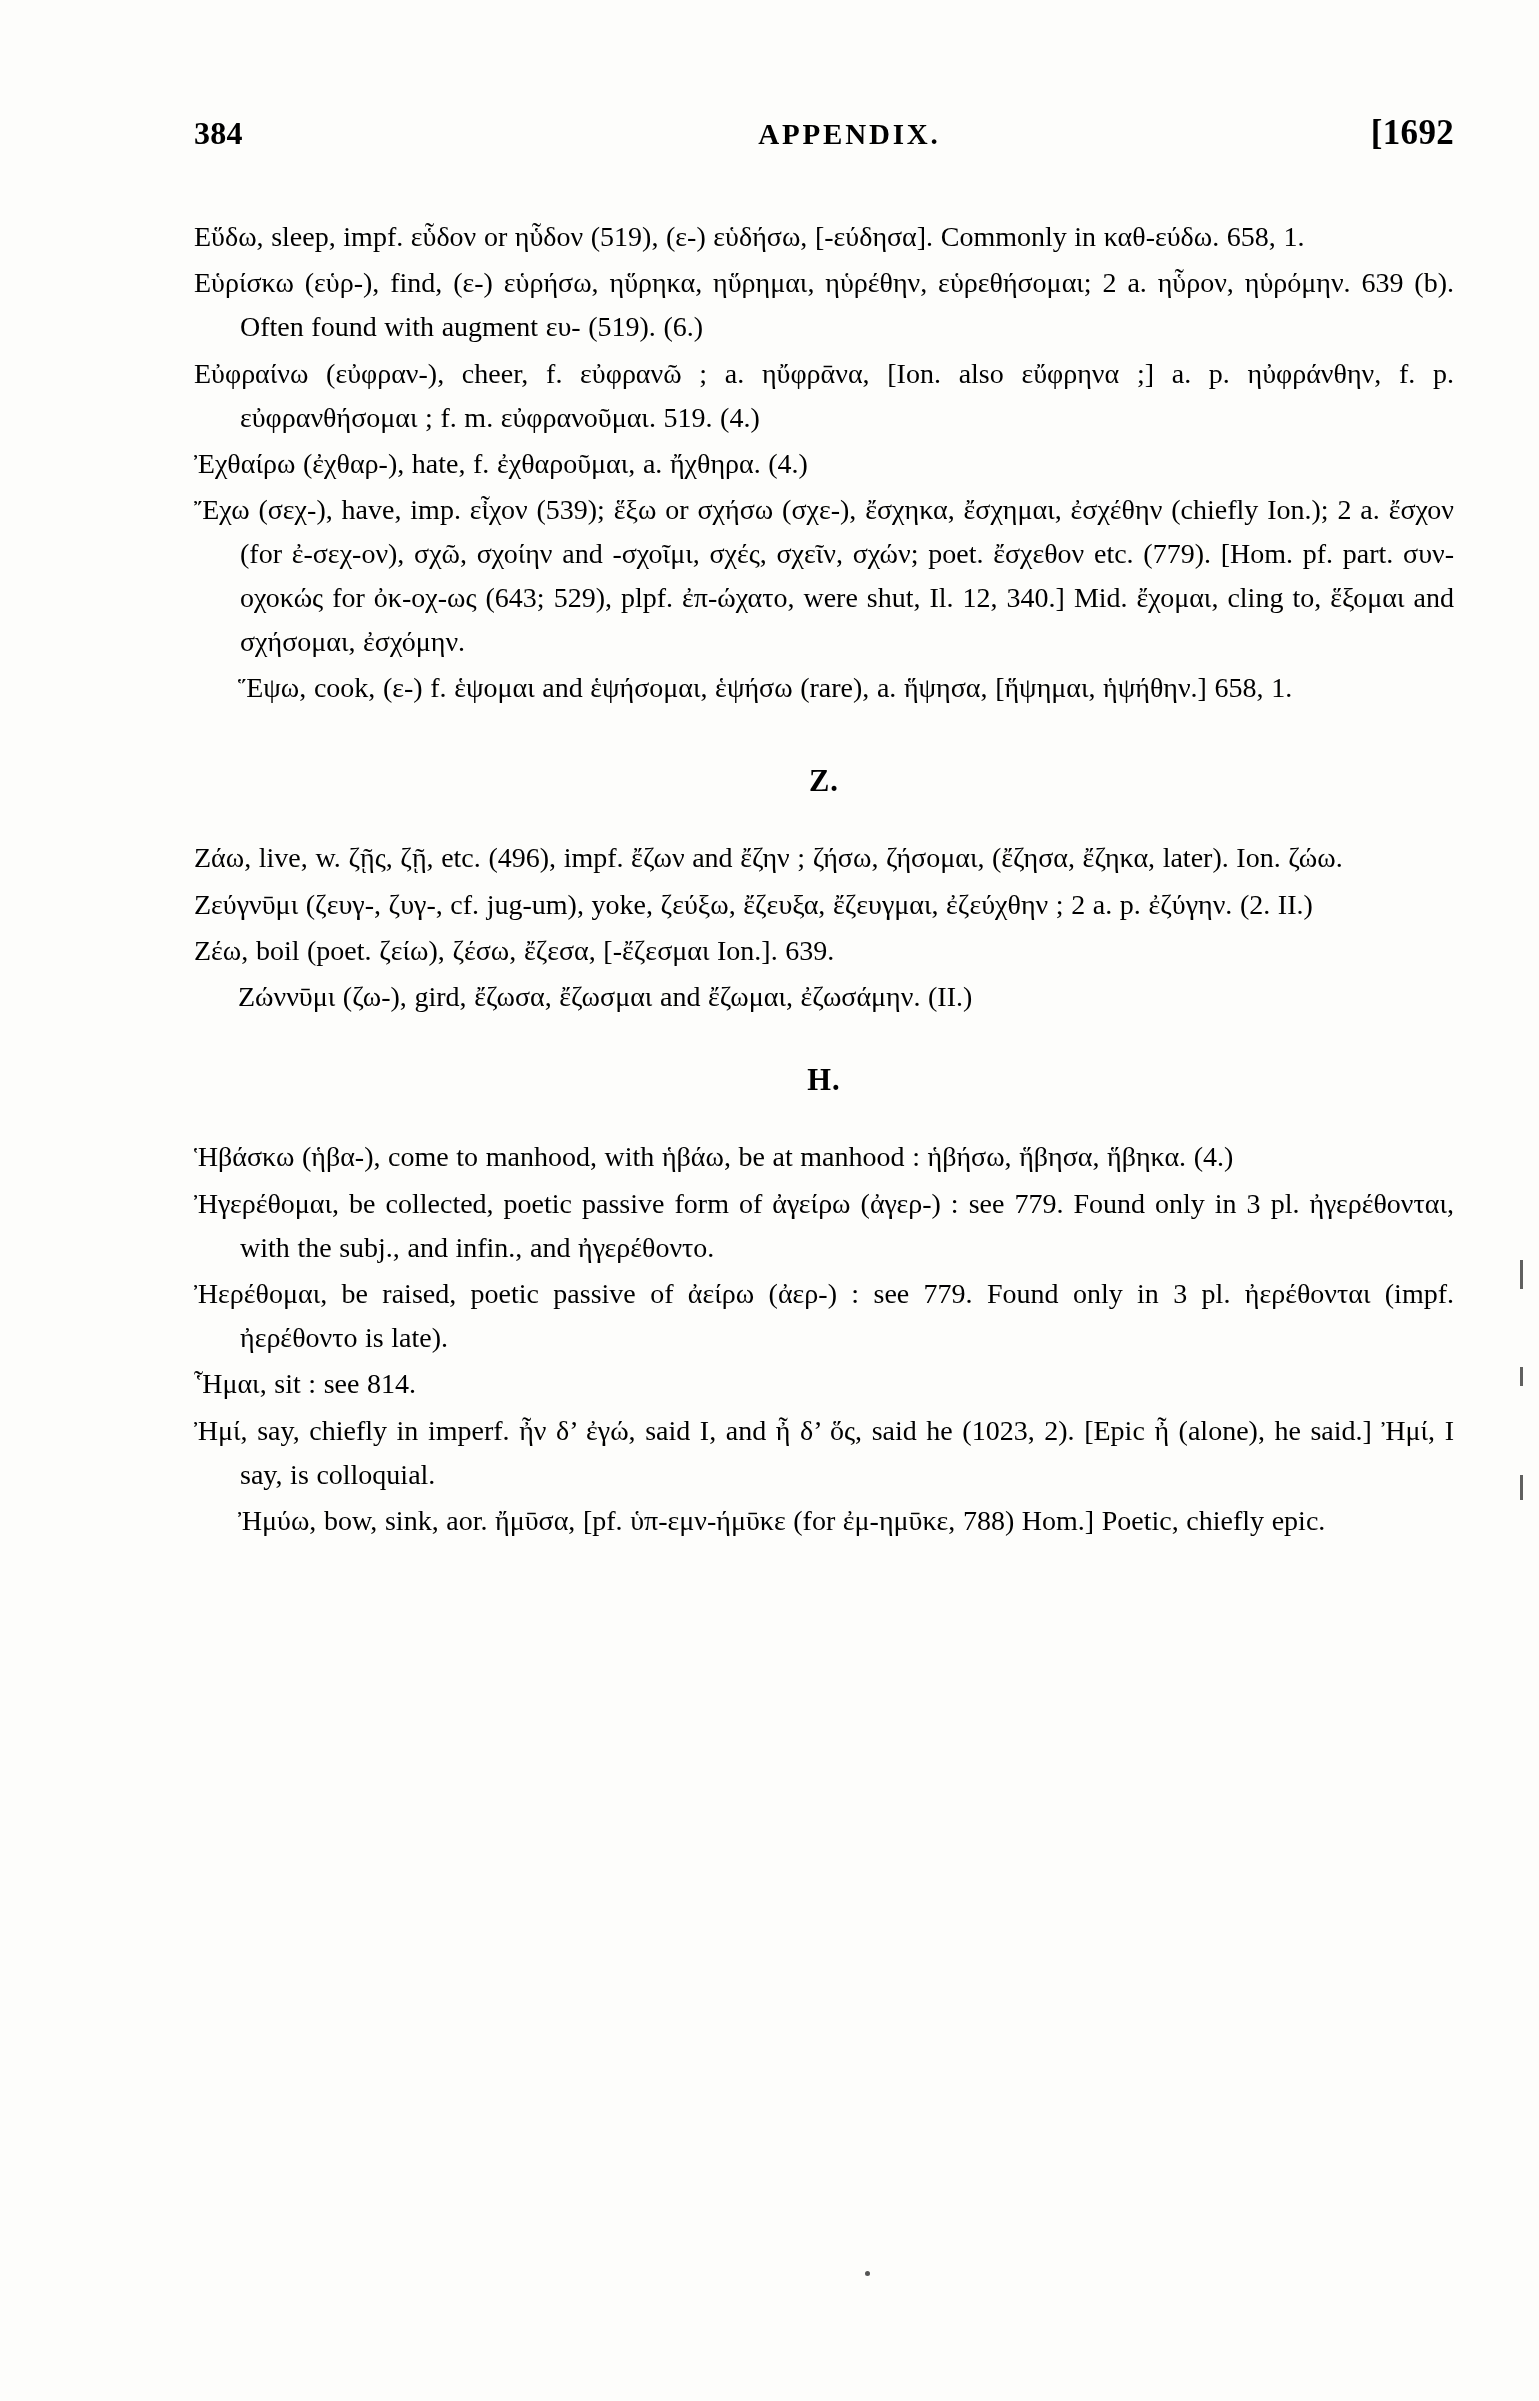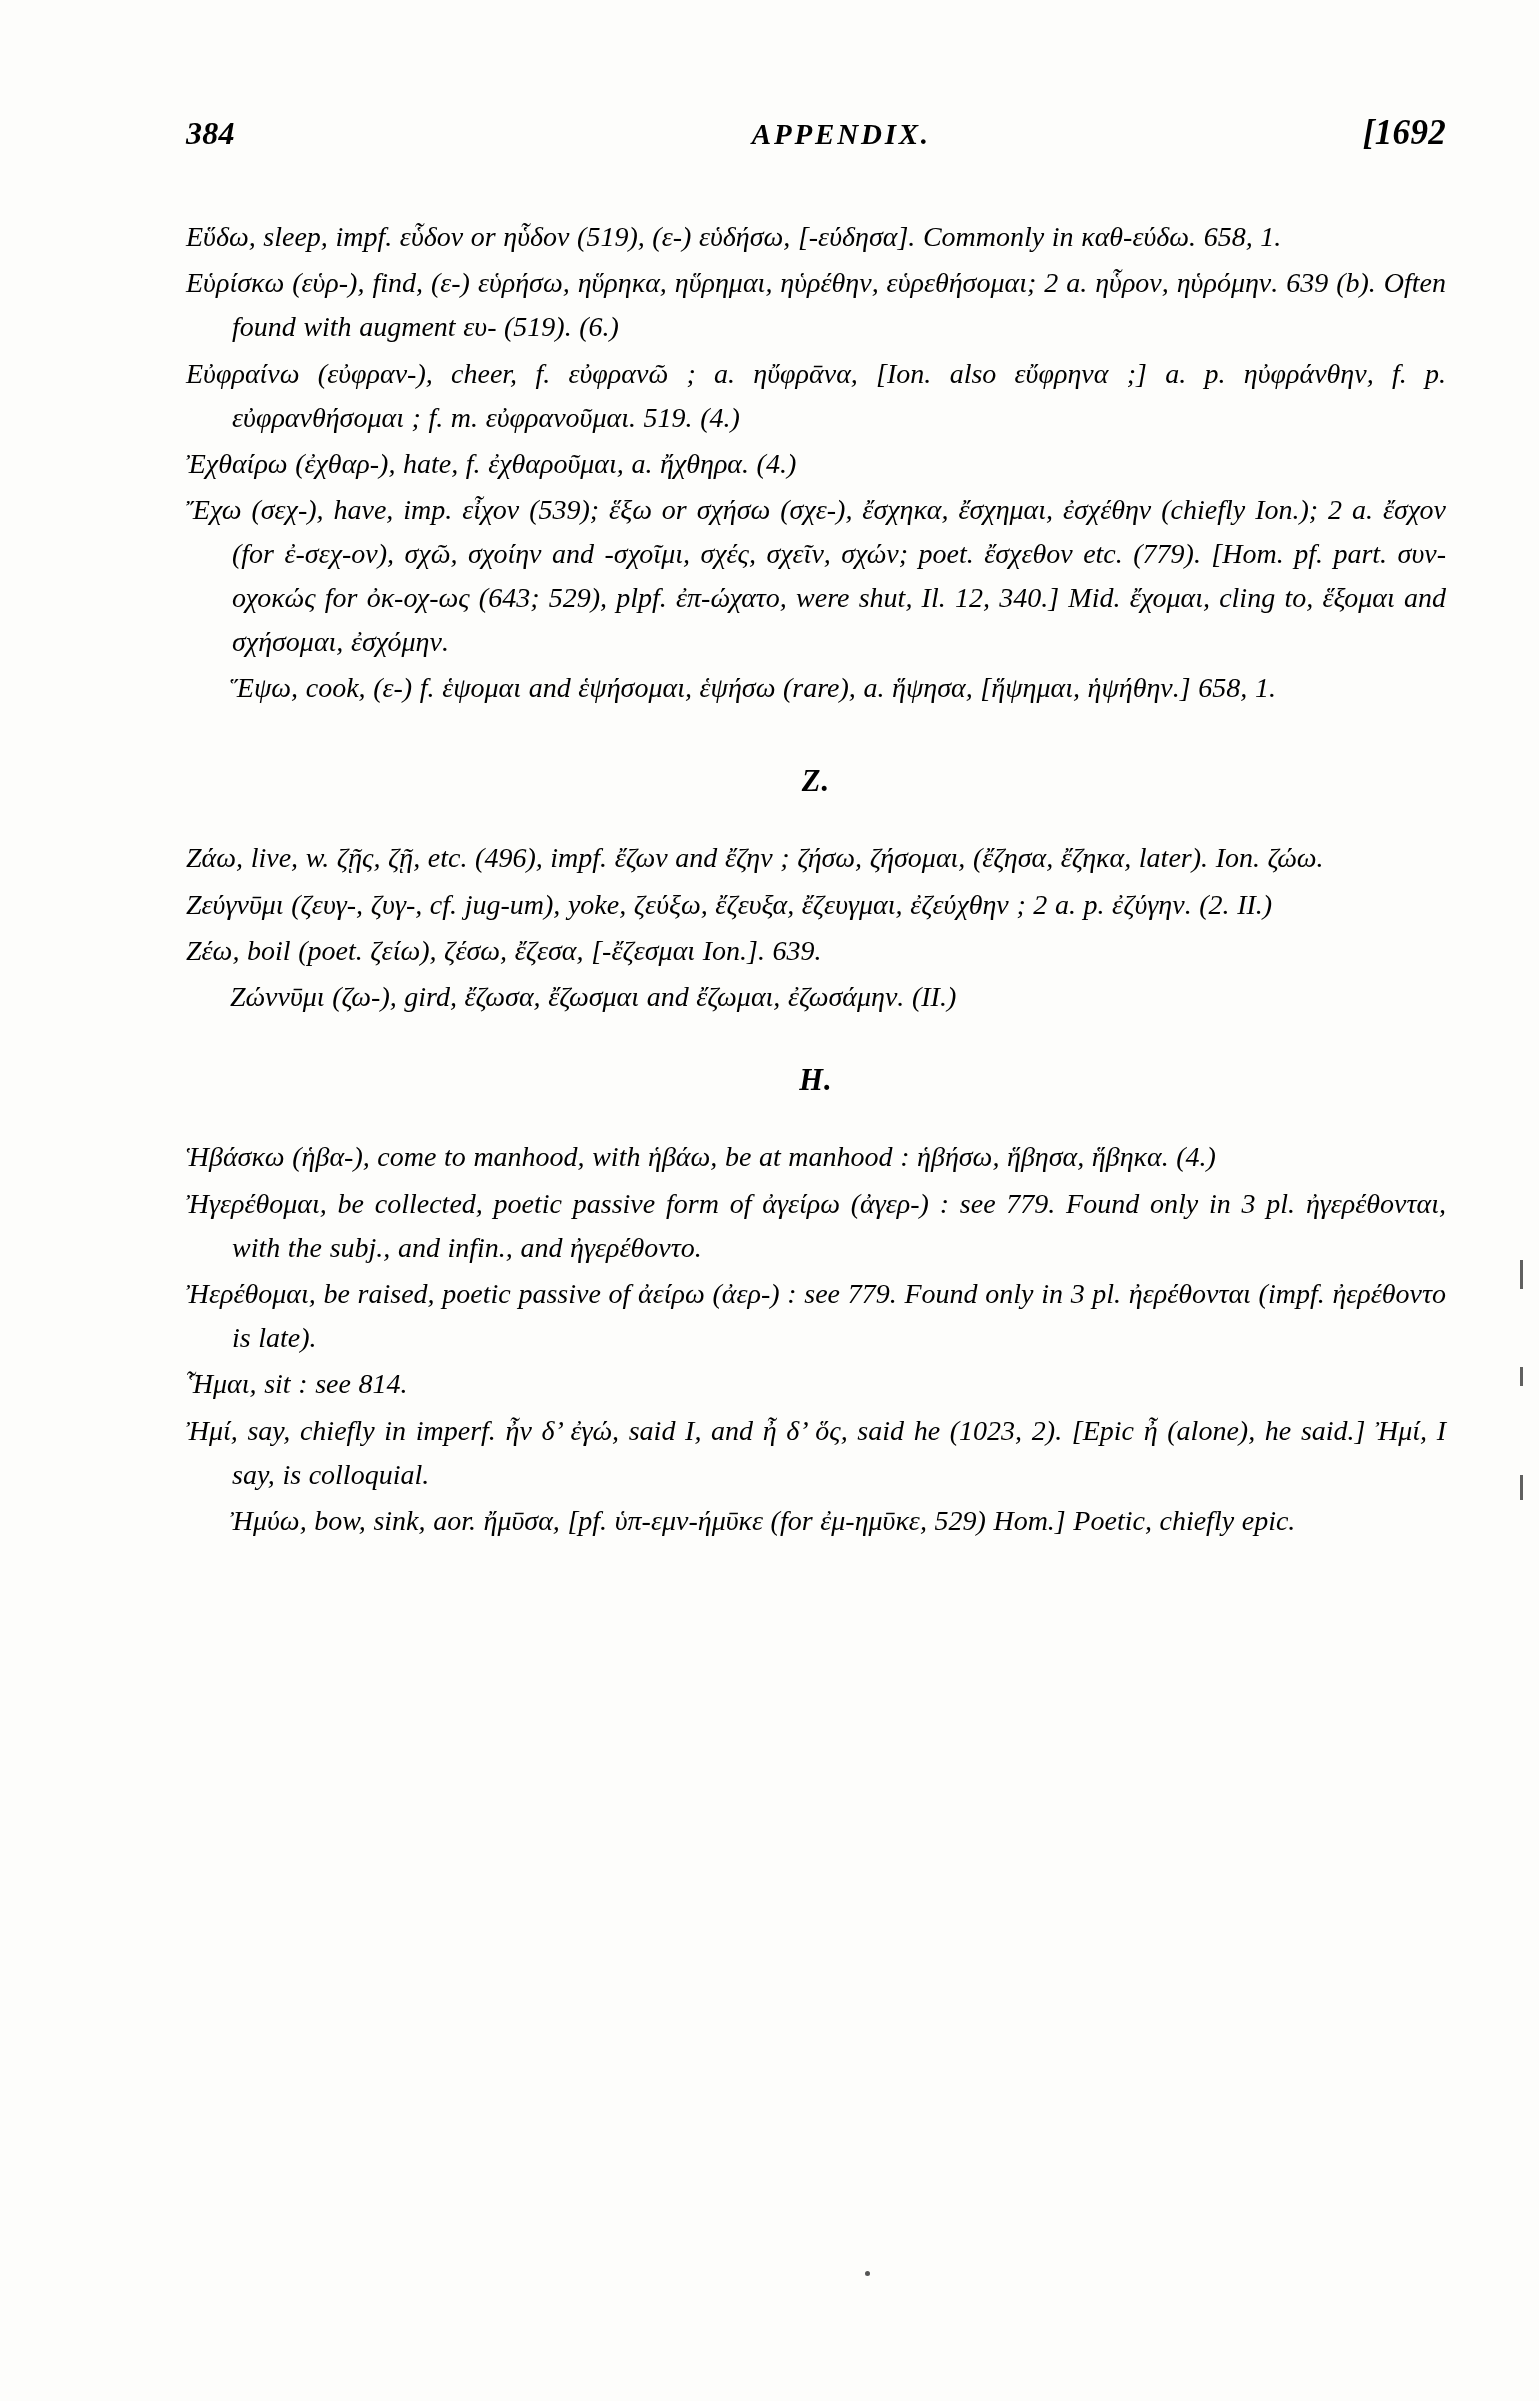--- a/index.html
+++ b/index.html
@@ -19,24 +19,23 @@
   .page {
     position: absolute;
     left: 0; top: 0;
     width: 1540px;
     height: 2401px;
     background: #fdfdfb;
   }
 
   .content {
     position: absolute;
-    left: 186px;
+    left: 194px;
     top: 113px;
     width: 1260px;
-    font-style: italic;
   }
 
   
   .runhead {
     display: flex;
     align-items: baseline;
     justify-content: space-between;
     font-size: 30.5px;
     letter-spacing: 0.3px;
     margin-bottom: 62px;
@@ -129,21 +128,21 @@
       <p class="entry">Ζώννῡμι (ζω-), gird, ἔζωσα, ἔζωσμαι and ἔζωμαι, ἐζωσάμην.  (II.)</p>
     </div>
 
     <div>
       <div class="letter-head">H.</div>
       <p class="entry">Ἡβάσκω (ἡβα-), come to manhood, with ἡβάω, be at manhood : ἡβήσω, ἥβησα, ἥβηκα.  (4.)</p>
       <p class="entry">Ἠγερέθομαι, be collected, poetic passive form of ἀγείρω (ἀγερ-) : see 779.  Found only in 3 pl. ἠγερέθονται, with the subj., and infin., and ἠγερέθοντο.</p>
       <p class="entry">Ἠερέθομαι, be raised, poetic passive of ἀείρω (ἀερ-) : see 779.  Found only in 3 pl. ἠερέθονται (impf. ἠερέθοντο is late).</p>
       <p class="entry">Ἧμαι, sit : see 814.</p>
       <p class="entry">Ἠμί, say, chiefly in imperf. ἦν δ’ ἐγώ, said I, and ἦ δ’ ὅς, said he (1023, 2).  [Epic ἦ (alone), he said.]  Ἠμί, I say, is colloquial.</p>
-      <p class="entry">Ἠμύω, bow, sink, aor. ἤμῡσα, [pf. ὑπ-εμν-ήμῡκε (for ἐμ-ημῡκε, 529) Hom.]  Poetic, chiefly epic.</p>
+      <p class="entry">Ἠμύω, bow, sink, aor. ἤμῡσα, [pf. ὑπ-εμν-ήμῡκε (for ἐμ-ημῡκε, 788) Hom.]  Poetic, chiefly epic.</p>
     </div>
 
   </div>
 
   <span class="margin-mark" style="top:1260px;"></span>
   <span class="margin-mark" style="top:1367px; height:19px;"></span>
   <span class="margin-mark" style="top:1475px; height:25px;"></span>
   <span class="speck" style="left:865px; top:2271px;"></span>
 
 </div>

